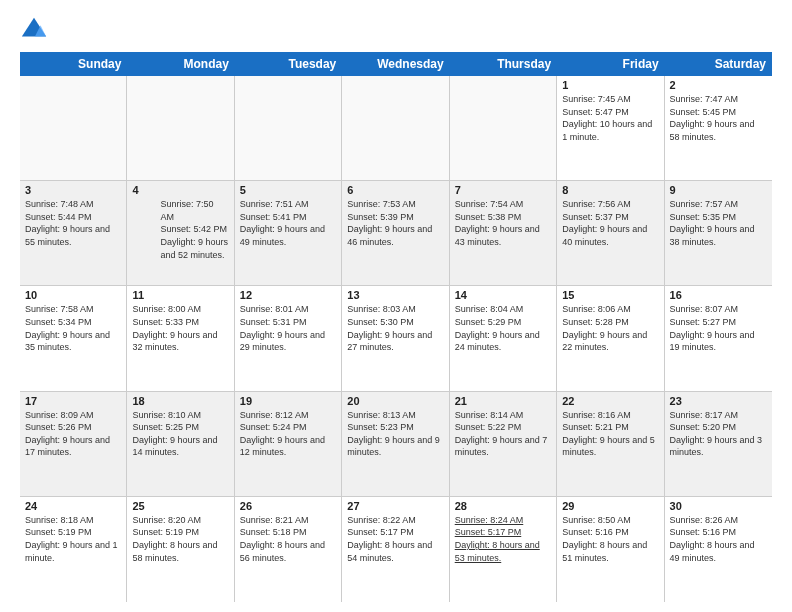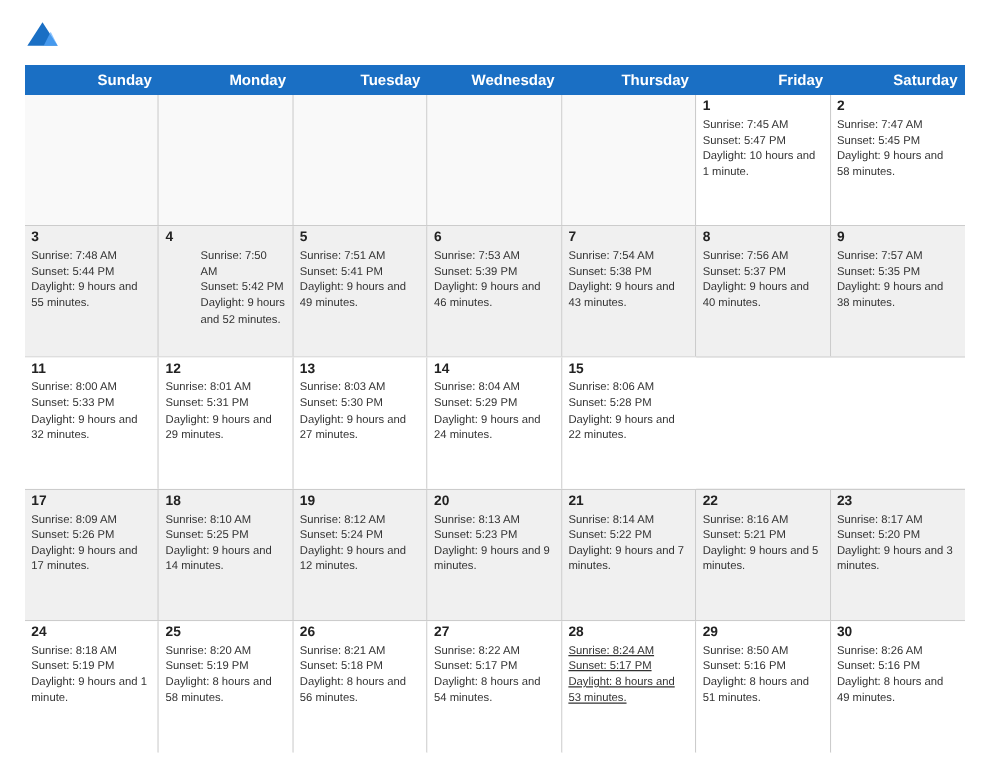--- a/index.html
+++ b/index.html
@@ -204,20 +204,26 @@
           </div>
           <div class="cal-cell shaded">
             <div class="day-num">9</div>
             <div class="cell-info" style="white-space: pre-line;">Sunrise: 7:57 AM
 Sunset: 5:35 PM
 Daylight: 9 hours and 38 minutes.</div>
           </div>
         </div>
         <div class="cal-week">
           <div class="cal-cell">
+            <div class="day-num">10</div>
+            <div class="cell-info" style="white-space: pre-line;">Sunrise: 7:58 AM
+Sunset: 5:34 PM
+Daylight: 9 hours and 35 minutes.</div>
+          </div>
+          <div class="cal-cell">
             <div class="day-num">11</div>
             <div class="cell-info" style="white-space: pre-line;">Sunrise: 8:00 AM
 Sunset: 5:33 PM
 Daylight: 9 hours and 32 minutes.</div>
           </div>
           <div class="cal-cell">
             <div class="day-num">12</div>
             <div class="cell-info" style="white-space: pre-line;">Sunrise: 8:01 AM
 Sunset: 5:31 PM
 Daylight: 9 hours and 29 minutes.</div>
@@ -232,20 +238,26 @@
             <div class="day-num">14</div>
             <div class="cell-info" style="white-space: pre-line;">Sunrise: 8:04 AM
 Sunset: 5:29 PM
 Daylight: 9 hours and 24 minutes.</div>
           </div>
           <div class="cal-cell">
             <div class="day-num">15</div>
             <div class="cell-info" style="white-space: pre-line;">Sunrise: 8:06 AM
 Sunset: 5:28 PM
 Daylight: 9 hours and 22 minutes.</div>
+          </div>
+          <div class="cal-cell">
+            <div class="day-num">16</div>
+            <div class="cell-info" style="white-space: pre-line;">Sunrise: 8:07 AM
+Sunset: 5:27 PM
+Daylight: 9 hours and 19 minutes.</div>
           </div>
         </div>
         <div class="cal-week">
           <div class="cal-cell shaded">
             <div class="day-num">17</div>
             <div class="cell-info" style="white-space: pre-line;">Sunrise: 8:09 AM
 Sunset: 5:26 PM
 Daylight: 9 hours and 17 minutes.</div>
           </div>
           <div class="cal-cell shaded">

